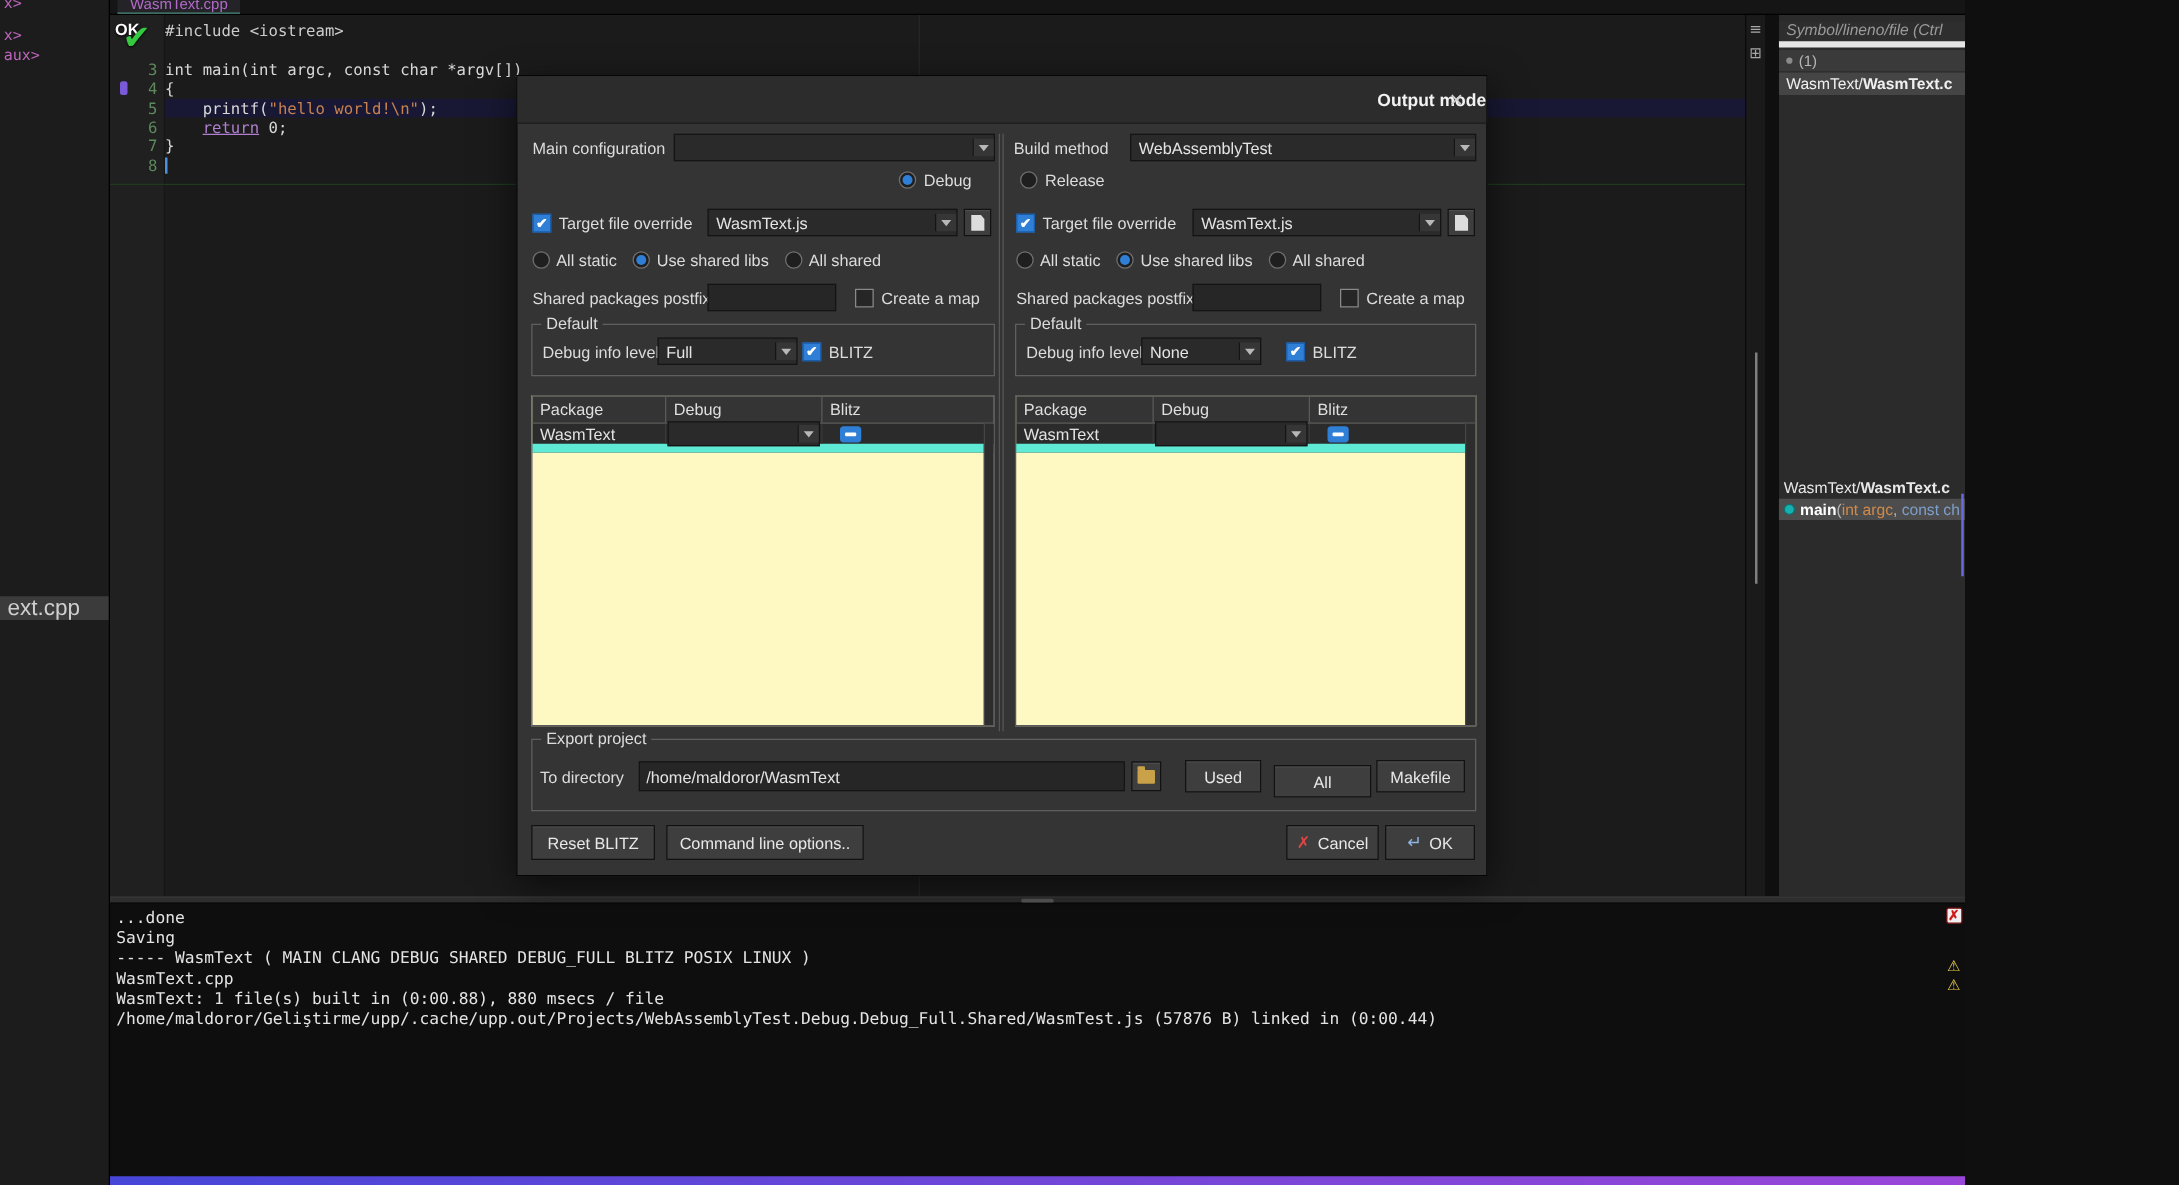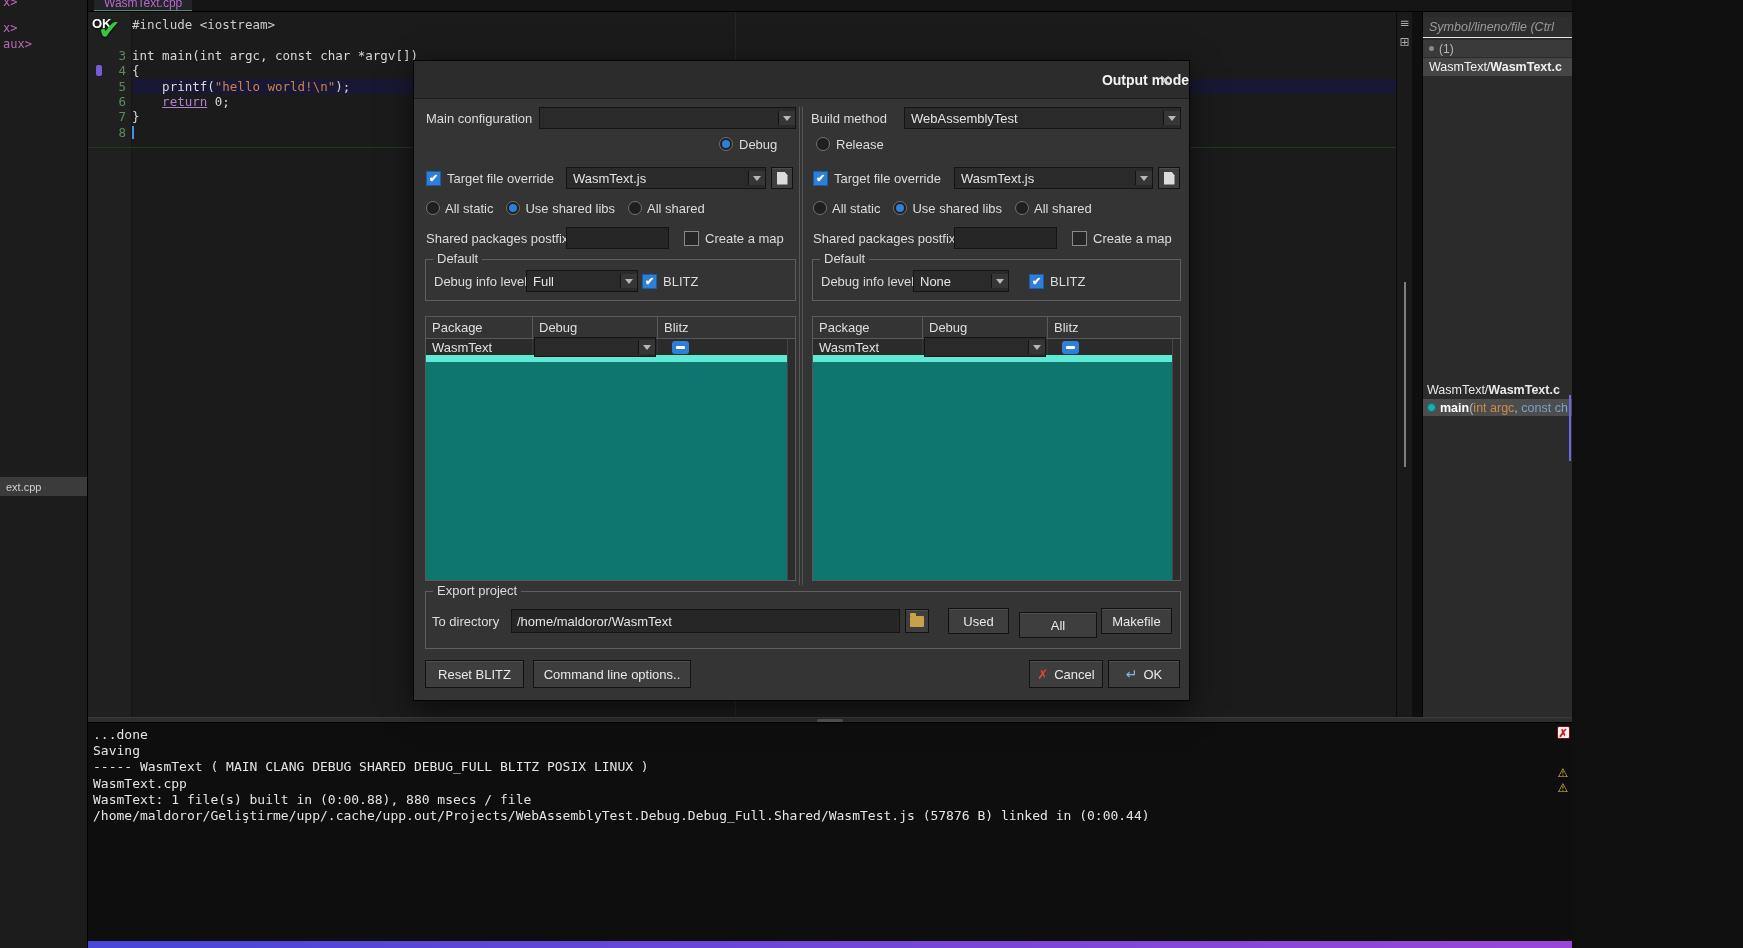--- a/index.html
+++ b/index.html
@@ -2,21 +2,21 @@
 <html><head>
 <meta charset="utf-8">
 <style>
   *{margin:0;padding:0;box-sizing:border-box}
   body{background:#000}
   .screen{position:relative;width:1743px;height:948px;background:#0f0f0f;font-family:"Liberation Sans",sans-serif;color:#ddd;overflow:hidden}
 
   
   .lstrip{position:absolute;left:0;top:0;width:88px;height:948px;background:#1c1c1c;border-right:1px solid #000;overflow:hidden}
   .lp-item{position:absolute;left:3px;font:12px "DejaVu Sans Mono",monospace;color:#bb66bb;white-space:nowrap}
-  .lp-tab{position:absolute;left:0;top:477px;width:87px;height:19px;background:#3b3b3b;color:#cfcfcf;font-size:11px;display:flex;align-items:center;padding-left:6px;white-space:nowrap;overflow:hidden}
+  .lp-tab{position:absolute;left:0;top:477px;width:87px;height:19px;background:#3b3b3b;color:#cfcfcf;font-size:18px;display:flex;align-items:center;padding-left:6px;white-space:nowrap;overflow:hidden}
 
   
   .tstrip{position:absolute;left:88px;top:0;width:1484px;height:12px;background:#151515;border-bottom:1px solid #000;overflow:hidden}
   .top-tab{position:absolute;left:6px;top:-12px;height:24px;padding:0 10px;background:#232328;color:#b569c9;font-size:12px;display:flex;align-items:flex-end;border-bottom:2px solid #4a8a7a;white-space:nowrap}
 
   
   .editor{position:absolute;left:88px;top:12px;width:1324px;height:705px;background:#1b1b1b;overflow:hidden}
   .margin-line{position:absolute;left:647px;top:0;bottom:0;width:1px;background:#262626}
   .gutter{position:absolute;left:0;top:0;width:44px;height:100%;background:#202020;border-right:1px solid #161616}
   .gutter-numbers{position:absolute;top:5px;left:0;width:38px;text-align:right}
@@ -33,21 +33,21 @@
   .tok-plain{color:#d8d8d8}
   .tok-str{color:#c8824f}
   .tok-ret{color:#b07fd0;text-decoration:underline}
   .editor-hr{position:absolute;left:0;right:16px;top:135px;height:1px;background:#1f3a1f}
   .scrollcol{position:absolute;right:0;top:0;width:16px;height:100%;background:#1a1a1a;border-left:1px solid #0a0a0a}
   .ed-ic{color:#a8a8a8;font-size:12px;line-height:16px;text-align:center;margin-top:3px;font-family:"DejaVu Sans",sans-serif}
   .scroll-thumb{position:absolute;right:6px;top:270px;width:2px;height:185px;background:#7f7f7f}
 
   
   .rpanel{position:absolute;left:1422px;top:12px;width:150px;height:705px;background:#2b2b2b;border-left:1px solid #050505;overflow:hidden}
-  .sp-header{margin-top:5px;height:21px;display:flex;align-items:center;padding:0 6px;color:#9a9a9a;font-style:italic;font-size:12.5px;border-bottom:1px solid #e5e5e5;background:#2e2e2e;white-space:nowrap;overflow:hidden}
+  .sp-header{margin-top:5px;height:21px;display:flex;align-items:flex-start;padding:0 6px;color:#9a9a9a;font-style:italic;font-size:12.5px;border-bottom:5px solid #e5e5e5;background:#2e2e2e;white-space:nowrap;overflow:hidden}
   .sp-row1{position:absolute;top:28px;left:0;right:0;height:17px;background:#3a3a3a;color:#b5b5b5;font-size:12px;display:flex;align-items:center;gap:5px;padding-left:6px}
   .spdot{width:5px;height:5px;border-radius:50%;background:#8a8a8a;flex:none}
   .sp-row2{position:absolute;top:46px;left:0;right:0;height:18px;background:#454545;color:#f0f0f0;font-size:12.5px;display:flex;align-items:center;padding-left:6px;white-space:nowrap;overflow:hidden}
   .sp-sec{position:absolute;top:370px;left:0;right:0;height:16px;color:#e8e8e8;font-size:12.5px;display:flex;align-items:center;padding-left:4px;white-space:nowrap;overflow:hidden}
   .sp-sym{position:absolute;top:387px;left:0;right:0;height:17px;background:#4d4d4d;display:flex;align-items:center;gap:4px;padding-left:4px;font-size:12.5px;white-space:nowrap;overflow:hidden}
   .sym-dot{width:9px;height:9px;border-radius:50%;background:#17b0b0;border:1px solid #0d7070;flex:none}
   .sig{white-space:nowrap;overflow:hidden}
   .st-sym{color:#ffffff;font-weight:bold}
   .st-dim{color:#b5b5b5}
   .st-arg{color:#d08a4a}
@@ -85,21 +85,21 @@
   .box{width:15px;height:15px;flex:none;display:flex;align-items:center;justify-content:center;font-size:11px;font-weight:bold}
   .box.checked{background:#2f7fd6;border:1px solid #1a5ca8;color:#fff}
   .box.un{background:#262626;border:1px solid #8a8a8a;color:transparent}
   .radio{display:flex;align-items:center;gap:5px}
   .rdot{width:14px;height:14px;border-radius:50%;background:#1f1f1f;border:1px solid #707070;position:relative;flex:none}
   .rdot.sel::after{content:"";position:absolute;inset:2px;border-radius:50%;background:#2f7fd6}
   .btn{position:absolute;background:#3e3e3e;border:1px solid #121212;box-shadow:inset 0 1px 0 rgba(255,255,255,.08);display:flex;align-items:center;justify-content:center;gap:6px;font-size:13px;color:#e8e8e8}
   .grp{position:absolute;border:1px solid #5f5f5f}
   .grp .gt{position:absolute;top:-8px;left:7px;background:#343434;padding:0 4px;font-size:13px;color:#dcdcdc;line-height:14px}
   .vsplit{position:absolute;left:385px;top:8px;width:4px;height:478px;border-left:1px solid #565656;border-right:1px solid #565656}
-  .tbl{position:absolute;border:1px solid #5a5a5a;background:#0f766e}
+  .tbl{position:absolute;border:1px solid #5a5a5a;background:#fef9c3}
   .th{display:flex;height:22px;background:#343434;border-bottom:1px solid #5a5a5a}
   .th .c{display:flex;align-items:center;padding:0 6px;font-size:13px;color:#dfdfdf;border-right:1px solid #5a5a5a}
   .tr{display:flex;height:23px;background:#2b2b2b;border-bottom:7px solid #5eead4}
   .tr .c{display:flex;align-items:center;padding:0 6px;font-size:13px;color:#e2e2e2;border-right:1px solid #383838}
   .tr .c.nopad{padding:0}
   .tblsb{position:absolute;top:22px;right:0;bottom:0;width:8px;background:#2d2d2d;border-left:1px solid #454545}
   .blitz{width:17px;height:13px;border-radius:3px;background:#2f7fd6;position:relative;margin-left:8px;flex:none}
   .blitz::after{content:"";position:absolute;left:4px;right:4px;top:5px;height:3px;background:#fff;border-radius:1px}
   .page-ic{width:11px;height:13px;background:#dcdcdc;clip-path:polygon(0 0,72% 0,100% 28%,100% 100%,0 100%)}
   .folder-ic{width:14px;height:11px;background:#c9a148;border-radius:1px;position:relative}

